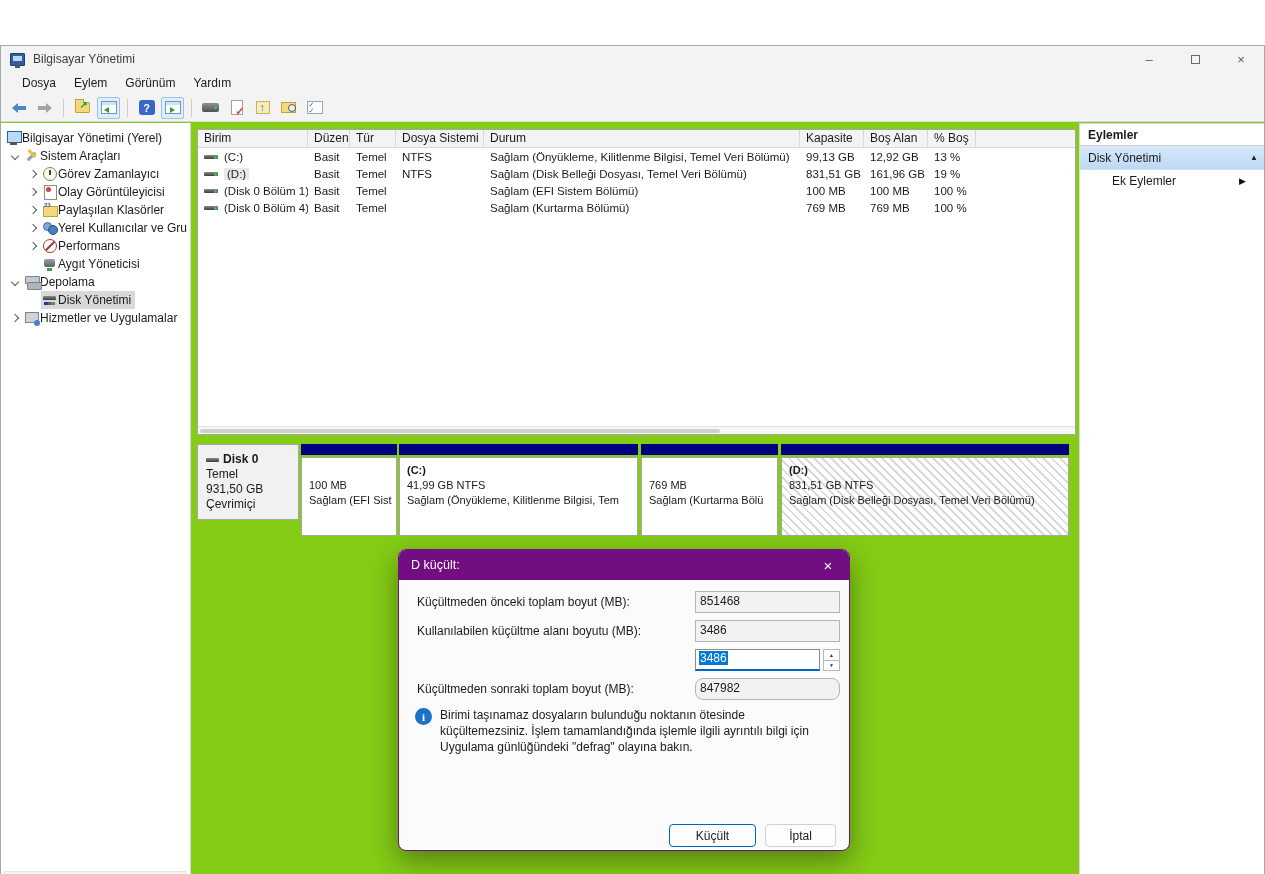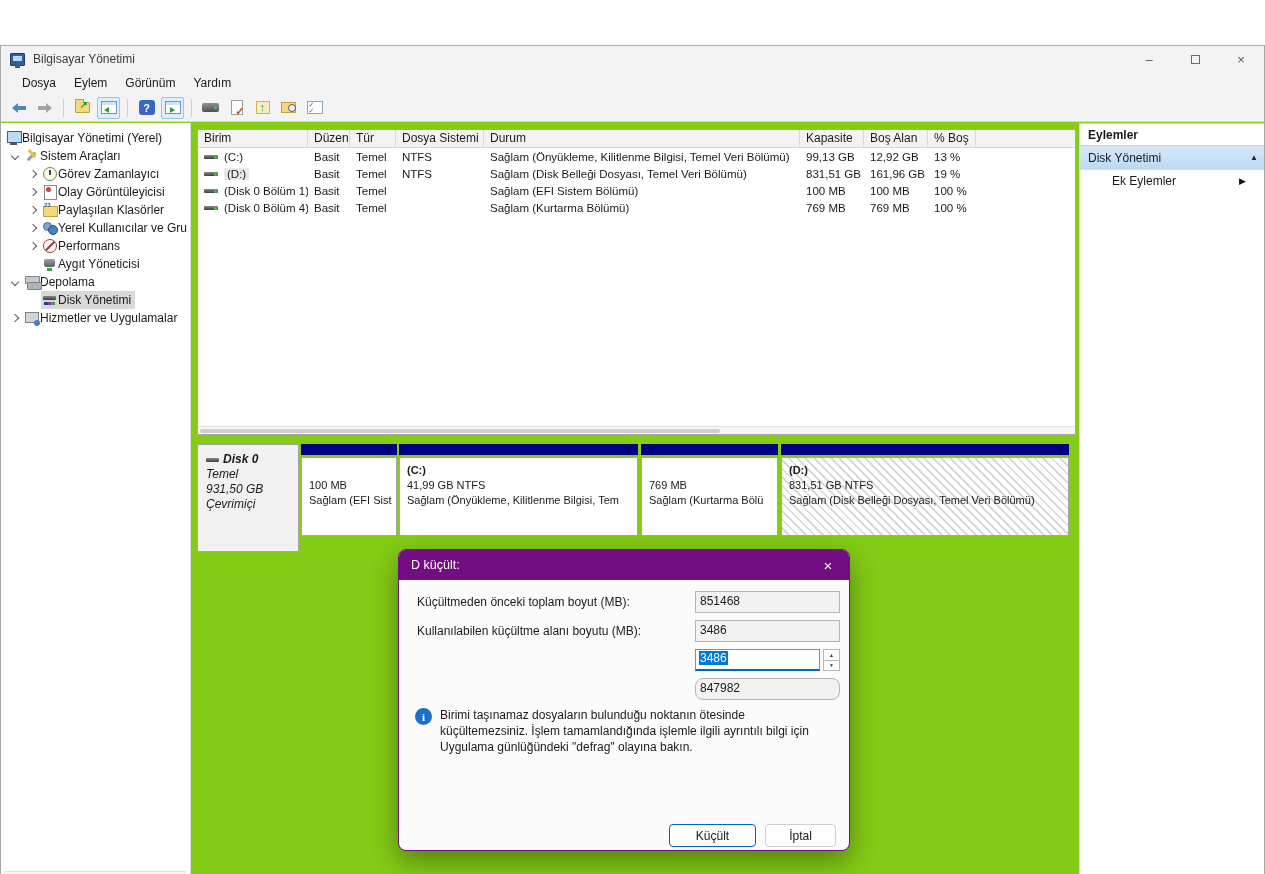--- a/index.html
+++ b/index.html
@@ -93,21 +93,21 @@
   .c-fs { width:88px; } .c-durum { width:316px; } .c-kap { width:64px; }
   .c-bos { width:64px; } .c-pbos { width:48px; } .c-fill { flex:1; border-right:none; }
   .vol-ic { display:inline-block; width:14px; height:4px; background:linear-gradient(#8a8a8a,#3c3c3c); border-radius:1px; position:relative; margin-right:6px; vertical-align:middle; }
   .vol-ic::after { content:""; position:absolute; right:1px; top:0.5px; width:3px; height:3px; background:#49c24f; border-radius:50%; }
   .birim-sel { background:#e9e9e9; padding:0 3px; }
   .vt-hscroll { position:absolute; left:0; bottom:0; width:100%; height:8px; background:#f6f6f6; border-top:1px solid #e0e0e0; }
   .vt-hscroll .thumb { position:absolute; left:2px; top:2px; width:520px; height:4px; background:#cfcfcf; border-radius:2px; }
 
   
   .diskgraph { position:absolute; left:196px; top:398px; width:879px; height:92px; }
-  .disk-info { position:absolute; left:0; top:0; width:102px; height:108px; background:#f1f1f1; border:1px solid #a6a6a6; padding:7px 0 0 8px; line-height:15px;font-style:italic; }
+  .disk-info { position:absolute; left:0; top:0; width:102px; height:76px; background:#f1f1f1; border:1px solid #a6a6a6; padding:7px 0 0 8px; line-height:15px; }
   .disk-info .dname { font-weight:bold; display:flex; align-items:center; gap:4px; }
   .disk-ic { display:inline-block; width:13px; height:4px; background:linear-gradient(#8a8a8a,#3c3c3c); border-radius:1px; }
   .partition { position:absolute; top:0; height:92px; }
   .part-bar { position:absolute; left:0; top:0; width:100%; height:11px; background:#000080; }
   .part-body { position:absolute; left:0; top:13px; width:100%; bottom:0; background:#fff; border:1px solid #a6a6a6; padding:5px 0 0 7px; overflow:hidden; white-space:nowrap; }
   .part-body.hatched { background:repeating-linear-gradient(45deg,#ffffff 0 4px,#dadada 4px 6px); }
   .part-l1 { font-weight:bold; font-size:11px; min-height:15px; line-height:15px; }
   .part-l2, .part-l3 { font-size:11px; line-height:15px; }
 
   
@@ -462,20 +462,23 @@
         <span class="dlg-label">Kullanılabilen küçültme alanı boyutu (MB):</span>
       </div>
     <div class="dlg-field" style="top:70px;">3486</div>
 
     <div class="dlg-input" style="top:99px;"><span class="sel">3486</span></div>
     <div class="spinner" style="top:99px;">
       <span class="spin-btn">▲</span>
       <span class="spin-btn">▼</span>
     </div>
 
+    <div class="dlg-row" style="top:128px;">
+        <span class="dlg-label">Küçültmeden sonraki toplam boyut (MB):</span>
+      </div>
     <div class="dlg-field" style="top:128px;border-radius:8px;">847982</div>
 
     <div class="dlg-info">
       <span class="info-ic">i</span>
       <span class="txt">Birimi taşınamaz dosyaların bulunduğu noktanın ötesinde küçültemezsiniz. İşlem tamamlandığında işlemle ilgili ayrıntılı bilgi için Uygulama günlüğündeki "defrag" olayına bakın.</span>
     </div>
 
     <div class="dlg-buttons">
       <div class="btn btn-default">Küçült</div>
       <div class="btn btn-plain">İptal</div>

